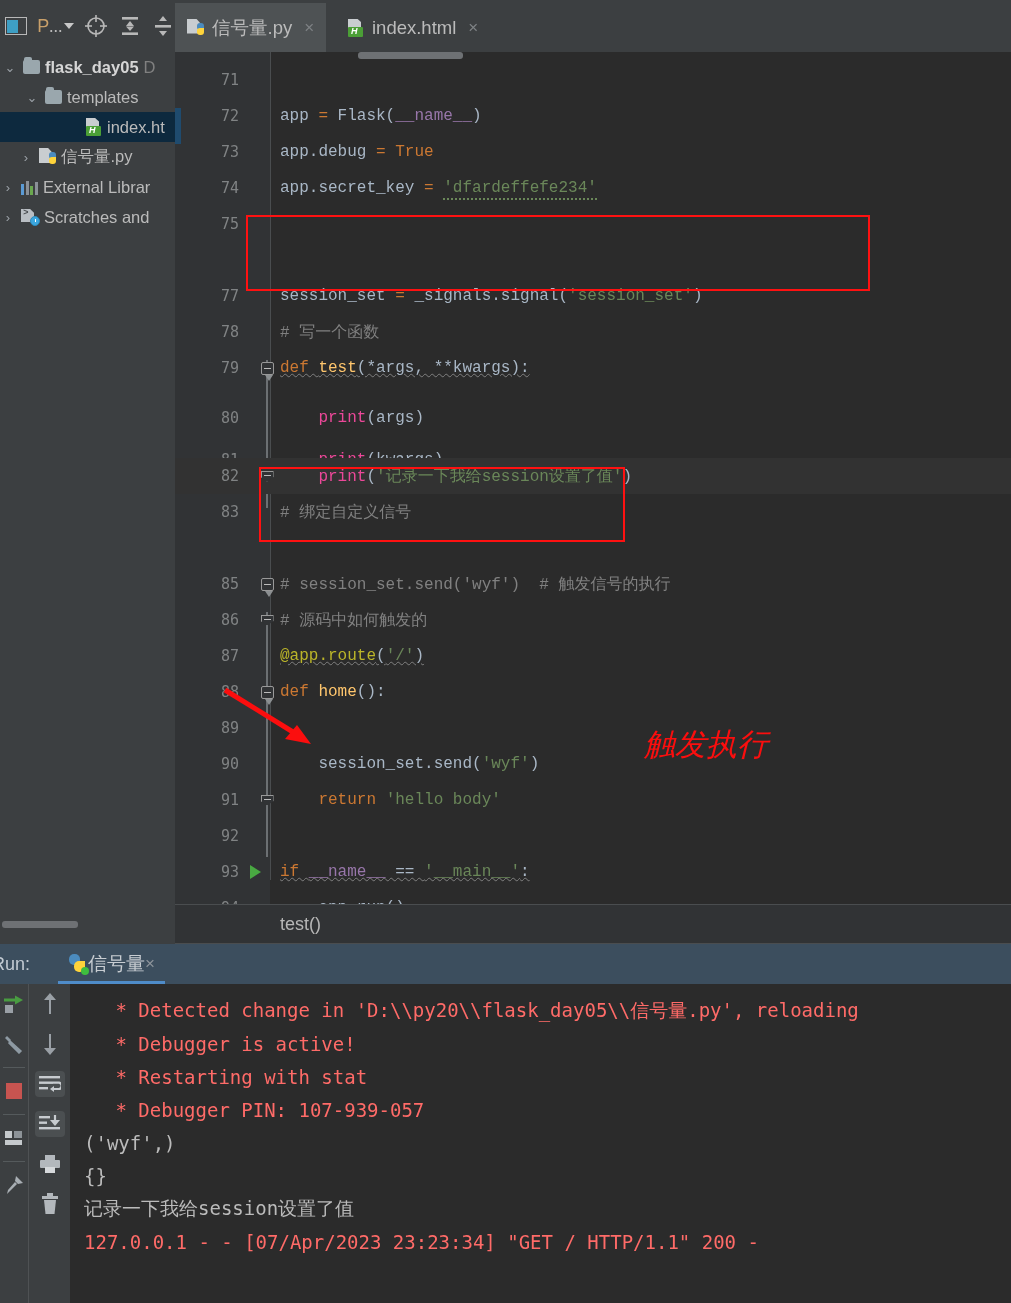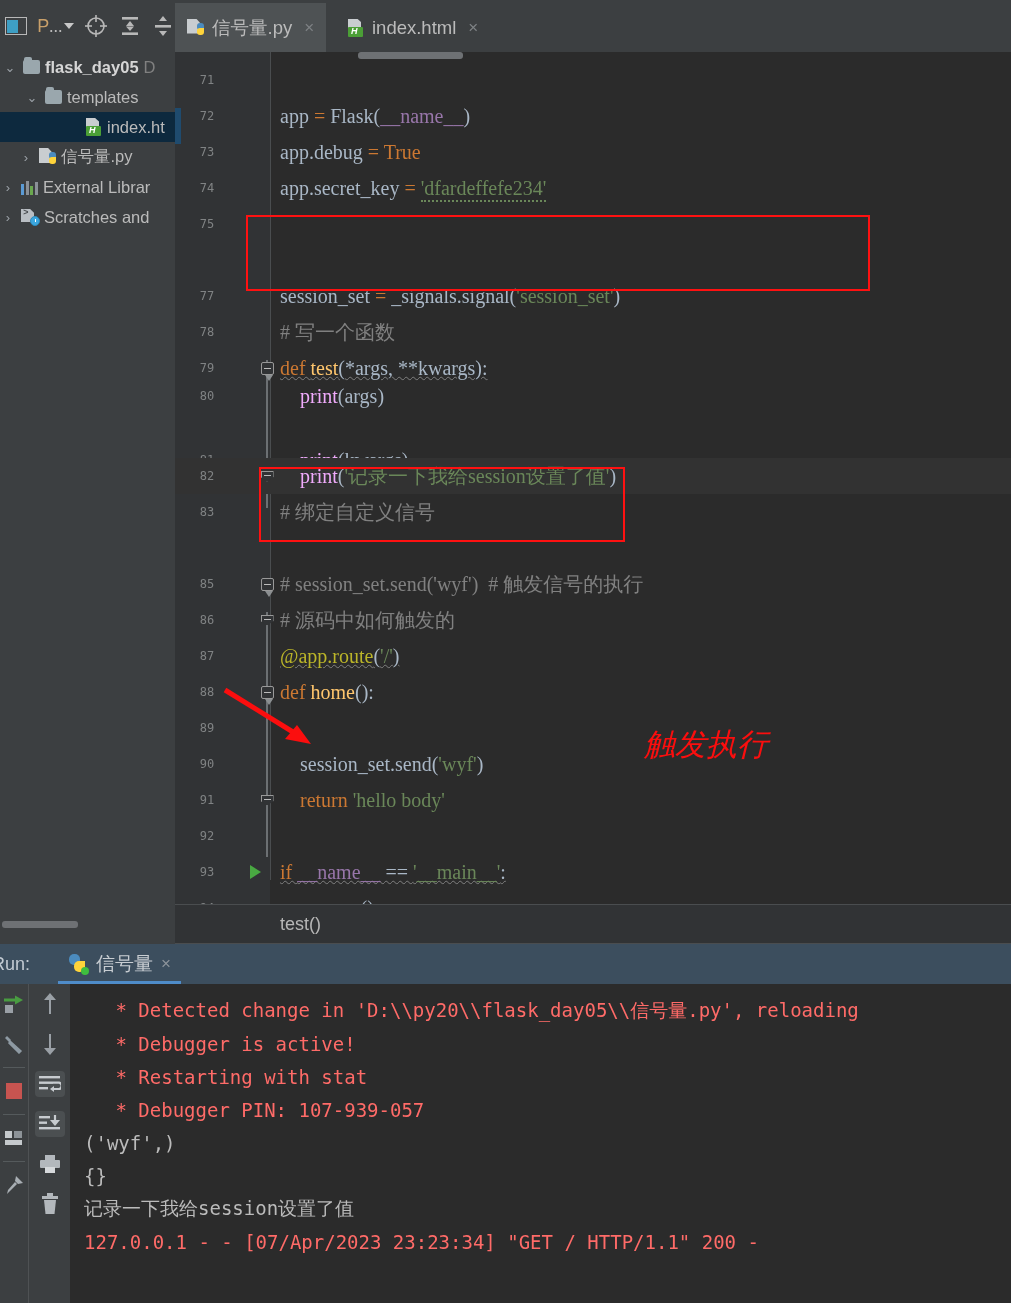--- a/index.html
+++ b/index.html
@@ -78,33 +78,33 @@
   .tab .x { color:#7e8285; font-size:17px; margin-left:4px; }
 
   
   .editor { position:absolute; left:175px; top:52px; width:836px; height:852px; background:#2b2b2b; overflow:hidden; }
   .gutter { position:absolute; left:0; top:0; width:95px; height:100%; background:#313335; }
   .hl-73 { position:absolute; left:0; top:56px; width:6px; height:36px; background:#1f4b6e; }
   .vline { position:absolute; left:95px; top:0; width:1px; height:828px; background:#4a4d4f; }
 
   .cl { position:absolute; left:0; width:836px; height:36px; display:flex; align-items:center; }
   .cl.cur { background:#323232; }
-  .ln { position:absolute; left:0; width:64px; text-align:center; color:#808384; font-size:12px;
+  .ln { position:absolute; left:0; width:64px; text-align:right; color:#808384; font-size:15px;
         font-family:"DejaVu Sans Mono", monospace; }
   .fold { position:absolute; left:84px; width:16px; height:36px; display:flex; align-items:center; justify-content:center; cursor:pointer; }
   .play { position:absolute; left:72px; width:16px; height:36px; display:flex; align-items:center; justify-content:center; cursor:pointer; }
   .play:after{content:"";width:0;height:0;border-left:11px solid #49a942;border-top:7px solid transparent;border-bottom:7px solid transparent;}
 
-  .src { position:absolute; left:105px; font-family:Liberation Serif, serif; font-size:20px;
+  .src { position:absolute; left:105px; font-family:Liberation Mono, monospace; font-size:16px;
          color:#a9b7c6; white-space:pre; letter-spacing:0px; }
   .kw  { color:#cc7832; }
   .str { color:#6a8759; }
   .cmt { color:#808080; }
   .fn  { color:#ffc66d; }
-  .bi  { color:#f0abfc;text-align:right; }
+  .bi  { color:#ec4899;text-align:right; }
   .dec { color:#bbb529; }
   .id  { color:#a9b7c6; }
   .fld { color:#9876aa; }
   .wavy { border-bottom: 2px dotted #6a8759; padding-bottom:1px; }
   .wavyg { text-decoration: underline; text-decoration-style: wavy; text-decoration-color:#808080; text-decoration-thickness:1px; }
 
   
   .fg-open { width:13px;height:13px;border:1px solid #999;border-radius:2px;position:relative;background:#313335; }
   .fg-open:after{content:"";position:absolute;left:2px;top:5px;width:7px;height:1.5px;background:#bbb;}
   .fg-open.tri:before{content:"";position:absolute;left:3px;top:12px;width:0;height:0;border-left:4px solid transparent;border-right:4px solid transparent;border-top:6px solid #8b8f91;}
@@ -124,21 +124,21 @@
   .redbox { position:absolute; border:2.5px solid #ff1111; pointer-events:none; }
   .redtext { position:absolute; color:#fb0e0e; font-size:31px; font-family:"DejaVu Sans", sans-serif; pointer-events:none; }
 
   
   .runbar {
     position:absolute; left:0; top:944px; width:1011px; height:40px; background:#3c4e5e;
     display:flex; align-items:center;
   }
   .runbar .lbl { color:#c3cbd3; font-size:18px; margin-left:0px; }
   .run-tab {
-    margin-left:28px; height:40px; display:flex; align-items:center; gap:8px;
+    margin-left:28px; height:40px; display:flex; align-items:center; 
     color:#c8cdd2; font-size:19px; position:relative; padding:8px 10px; cursor:pointer;
   }
   .run-tab:after{content:"";position:absolute;left:0;bottom:0;width:100%;height:3px;background:#4f8cc9;}
   .py-run-ic{width:20px;min-width:20px;height:20px;position:relative;}
   .py-run-ic .a{position:absolute;left:1px;top:0;width:11px;height:11px;background:#4b8bbe;border-radius:5px 5px 0 5px;}
   .py-run-ic .b{position:absolute;left:6px;top:7px;width:11px;height:11px;background:#ffd43b;border-radius:5px 0 5px 5px;}
   .py-run-ic .g{position:absolute;right:-1px;bottom:-1px;width:8px;height:8px;border-radius:50%;background:#3fbf3f;}
 
   .console-wrap { position:absolute; left:0; top:984px; width:933px; height:319px; background:#3c3f41; }
   .ctool-a { position:absolute; left:0; top:0; width:28px; height:319px; background:#3c3f41; }
@@ -325,21 +325,21 @@
     </div>
 
     <div class="cl" style="top:298px;">
       <span class="ln">79</span>
       <span class="fold">
           <span class="fg-open tri"></span>
         </span>
       <span class="src"><span class="kw wavyg">def </span><span class="fn wavyg">test</span><span class="id wavyg">(*args, **kwargs):</span></span>
     </div>
 
-    <div class="cl" style="top:326px;">
+    <div class="cl" style="top:348px;">
       <span class="ln">80</span>
       <span class="src"><span class="bi">    print</span><span class="id">(args)</span></span>
     </div>
 
     <div class="cl" style="top:370px;margin-top:20px;">
       <span class="ln">81</span>
       <span class="src"><span class="bi">    print</span><span class="id">(kwargs)</span></span>
     </div>
 
     <div class="cl cur" style="top:406px;">

